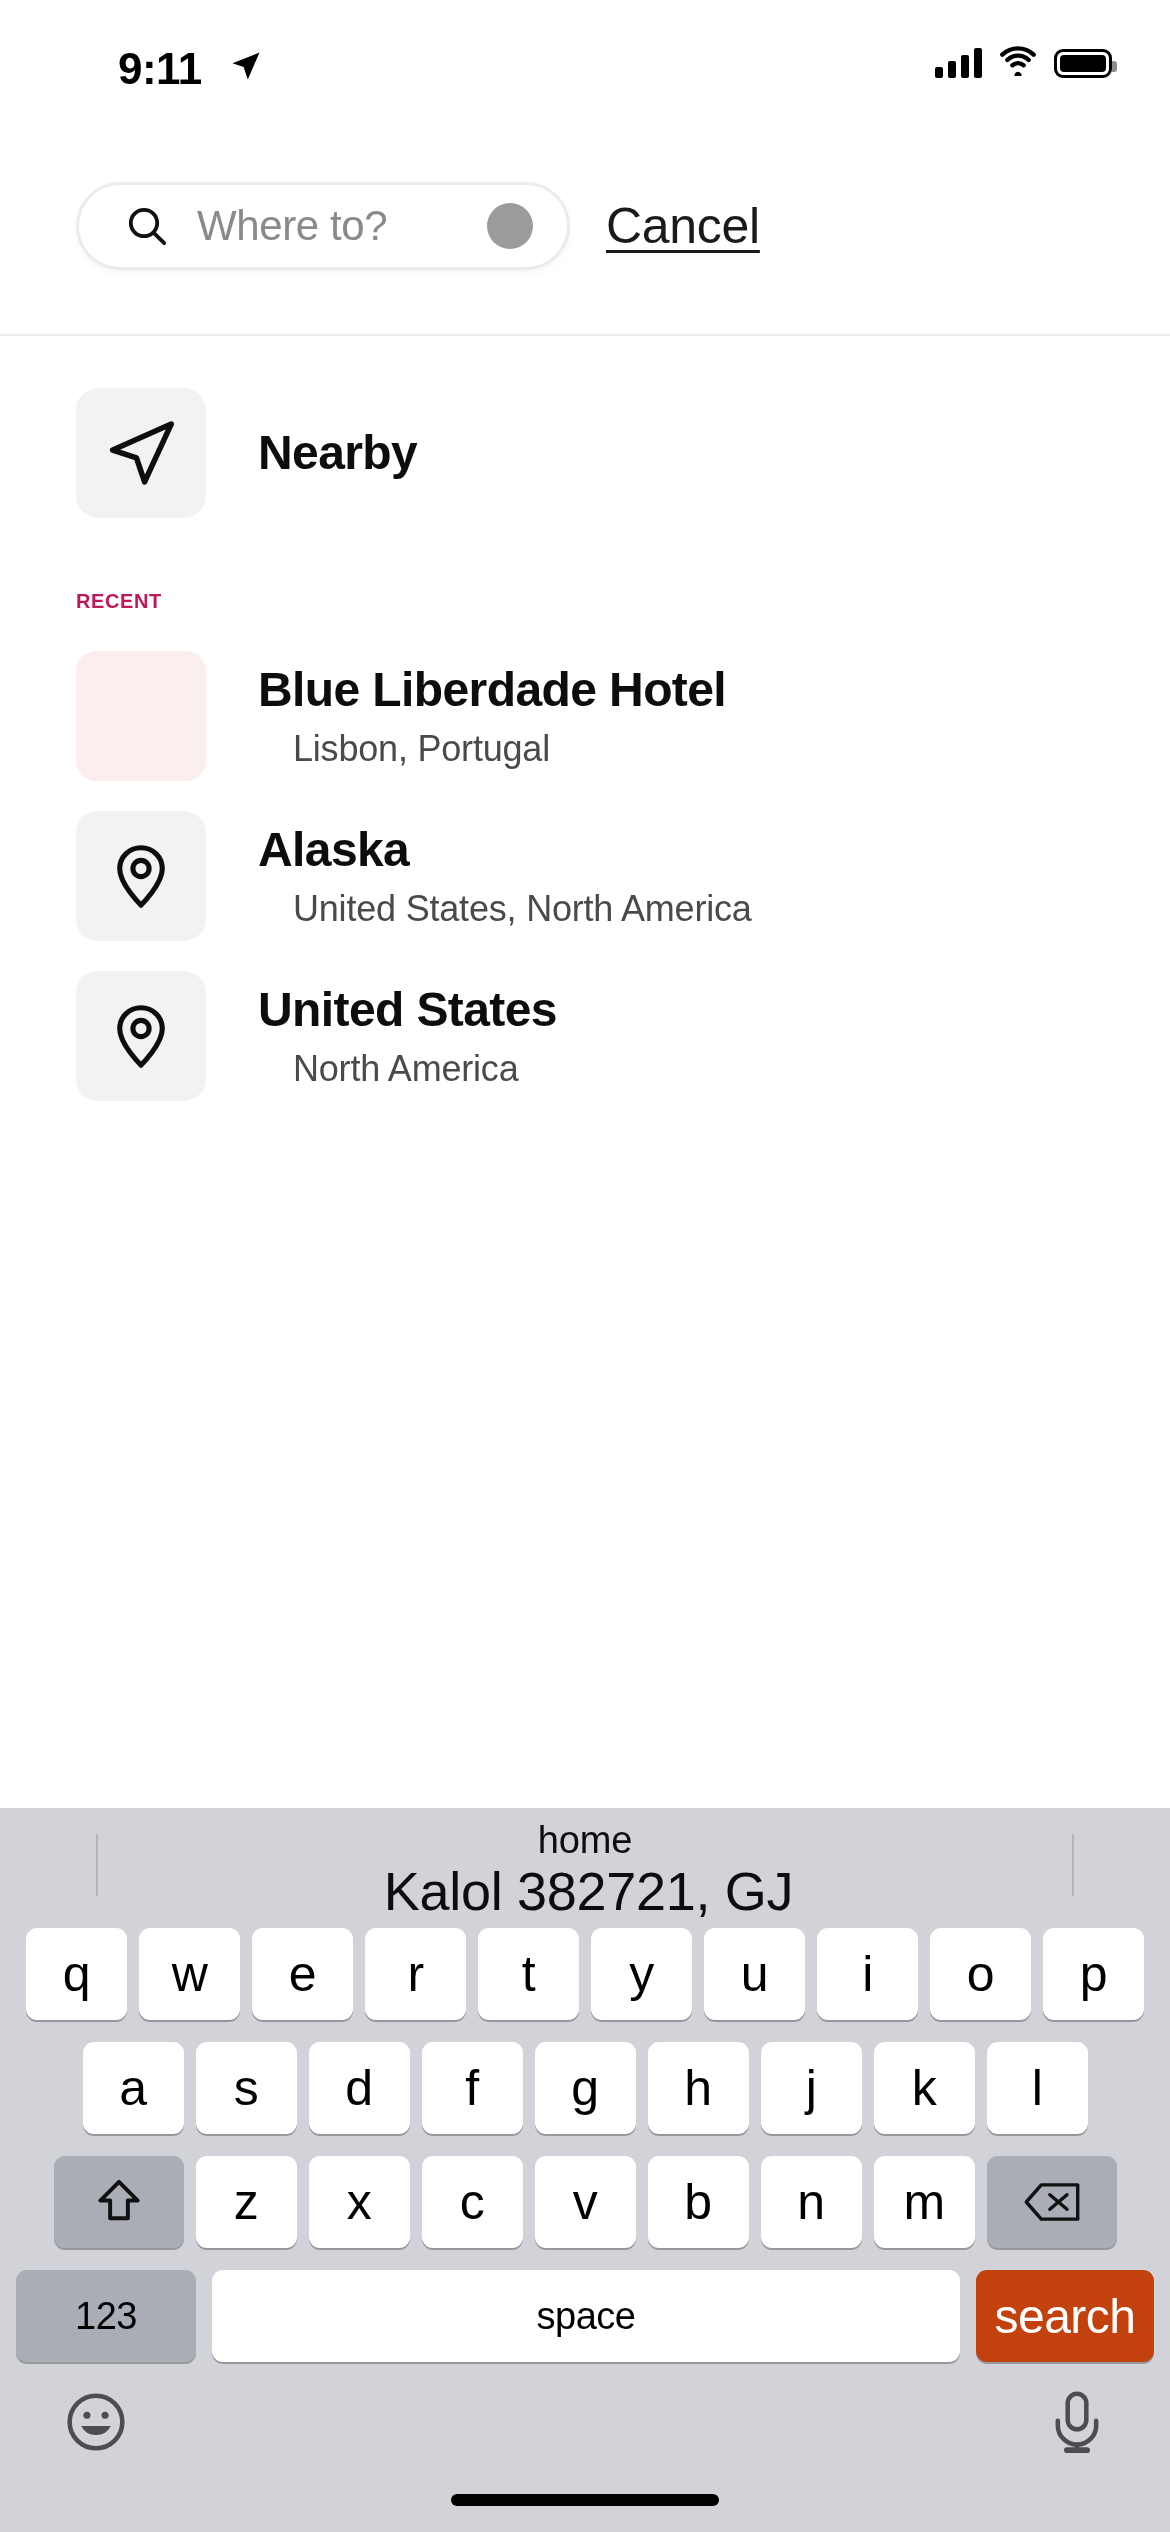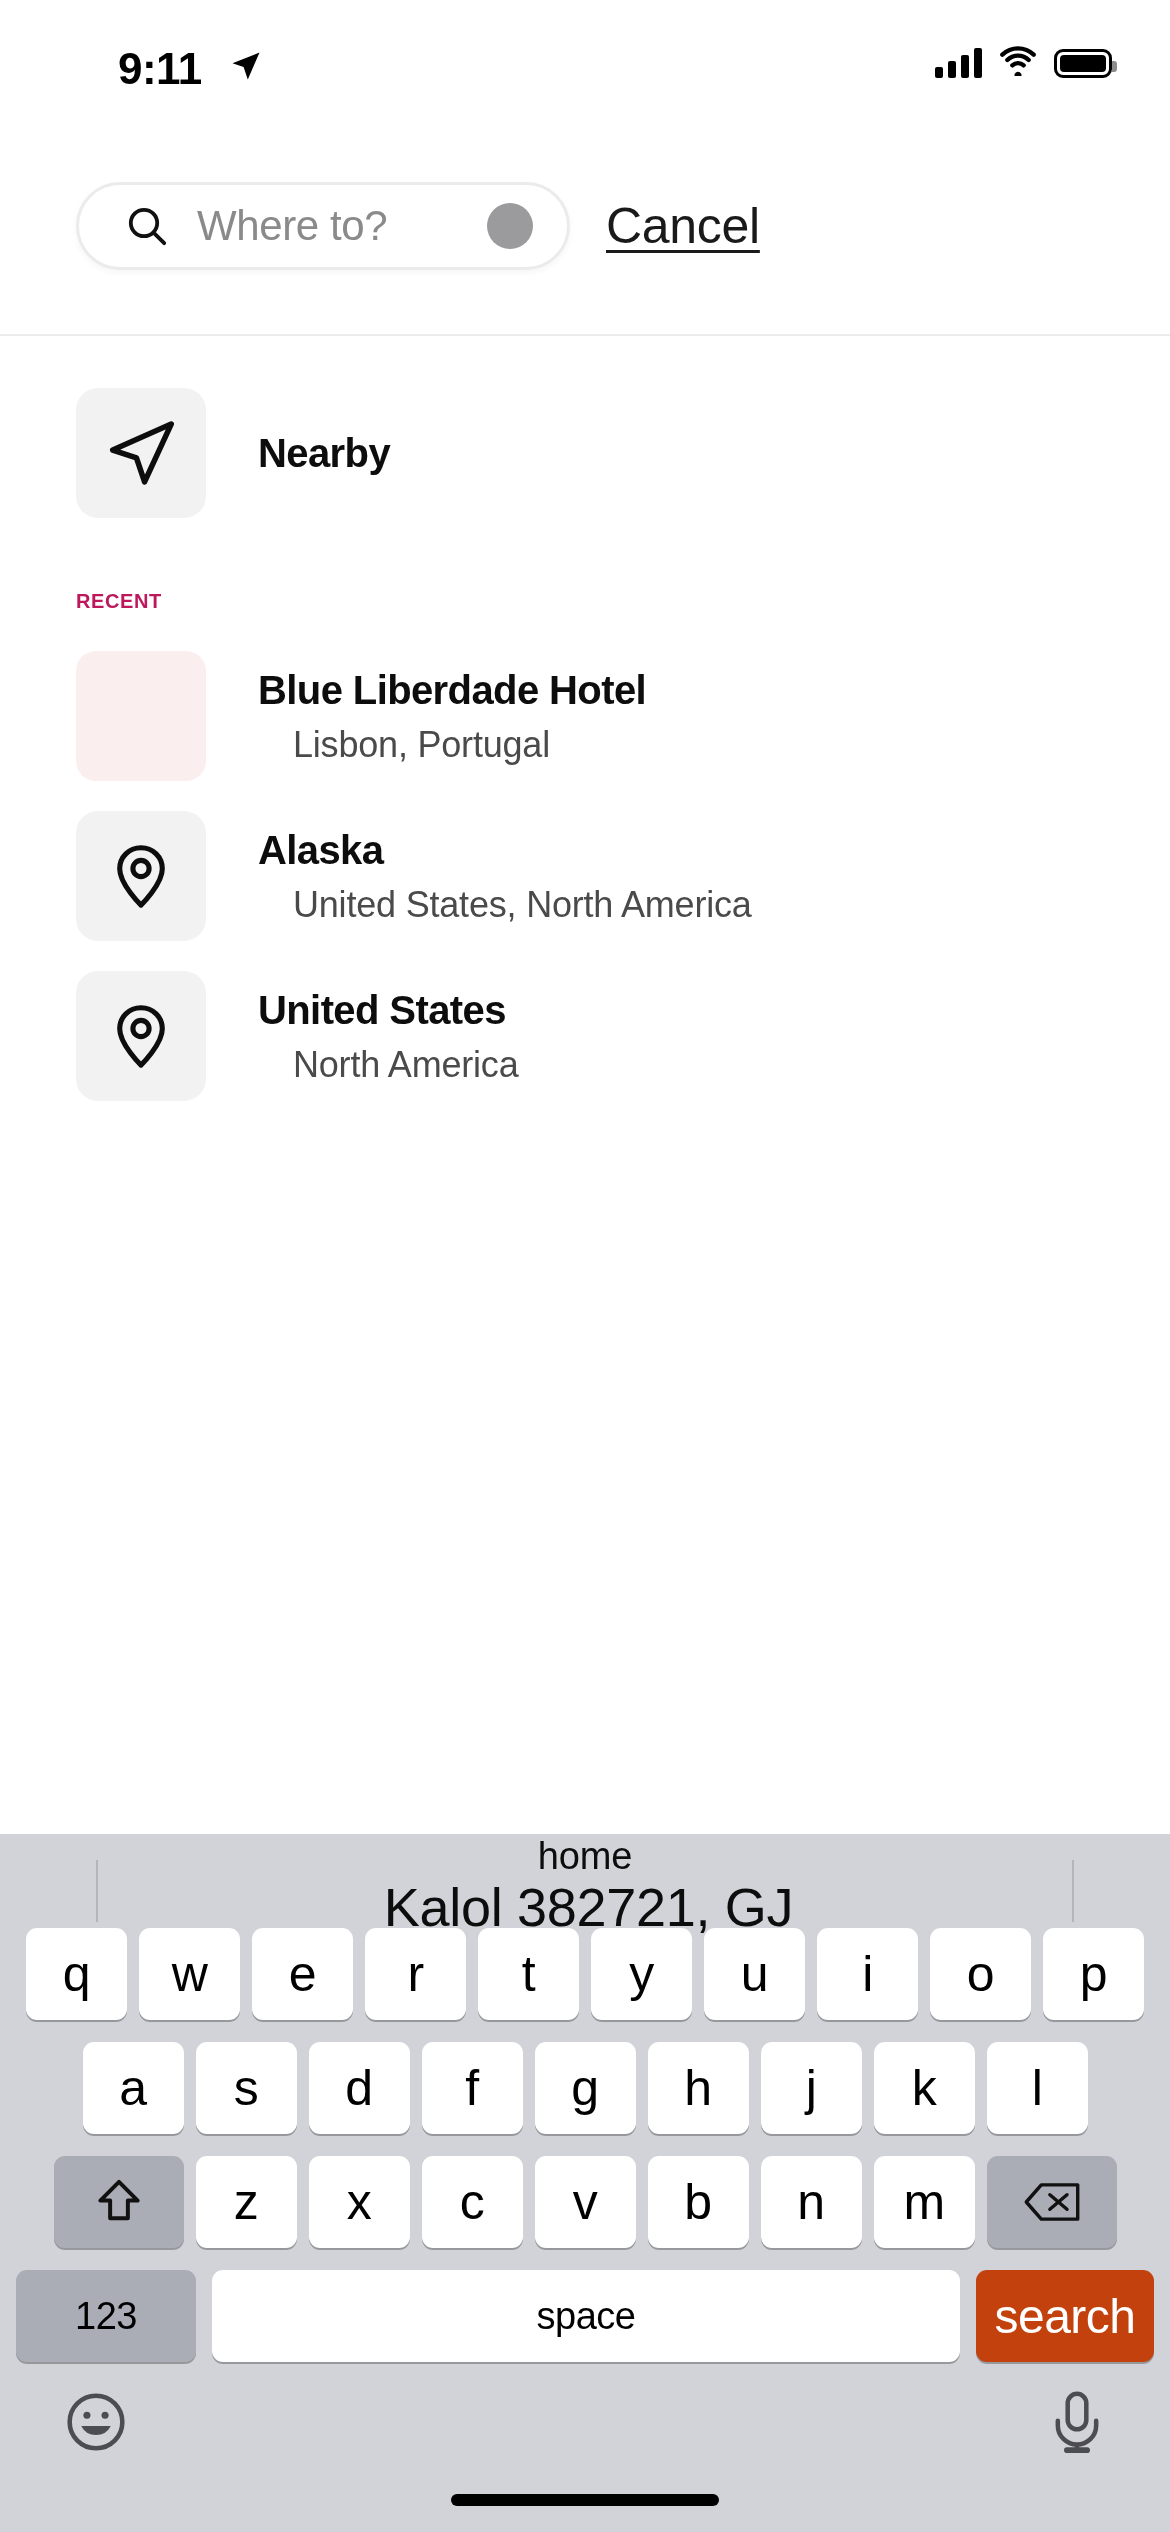--- a/index.html
+++ b/index.html
@@ -149,21 +149,21 @@
     border-radius: 22px;
     background: #f2f2f3;
     display: flex;
     align-items: center;
     justify-content: center;
   }
   .tile.photo { background: #faeeee; border-radius: 20px; }
 
   .row-text { margin-left: 52px; display: flex; flex-direction: column; justify-content: center; }
   .row-title {
-    font-size: 40px;
+    font-size: 48px;
     font-weight: bold;
     color: #0d0d0d;
     letter-spacing: -0.6px;
     line-height: 1.12;
   }
   .row-sub {
     font-size: 36px;
     color: #4a4a4a;
     letter-spacing: -0.2px;
     margin-top: 12px;
@@ -185,24 +185,24 @@
 
   
   .keyboard {
     flex: 0 0 auto;
     background: #d1d3d9;
     padding-top: 0;
     position: relative;
   }
 
   .predictive {
-    height: 94px;
-    display: flex;
-    align-items: center;
-    justify-content: center;
+    height: 120px;
+    display: flex;
+    align-items: center;
+    justify-content: flex-start;
     flex-direction: column;
     position: relative;
     padding-top: 12px;
   }
   .predictive::before,
   .predictive::after {
     content: "";
     position: absolute;
     top: 26px;
     width: 2px; height: 62px;

